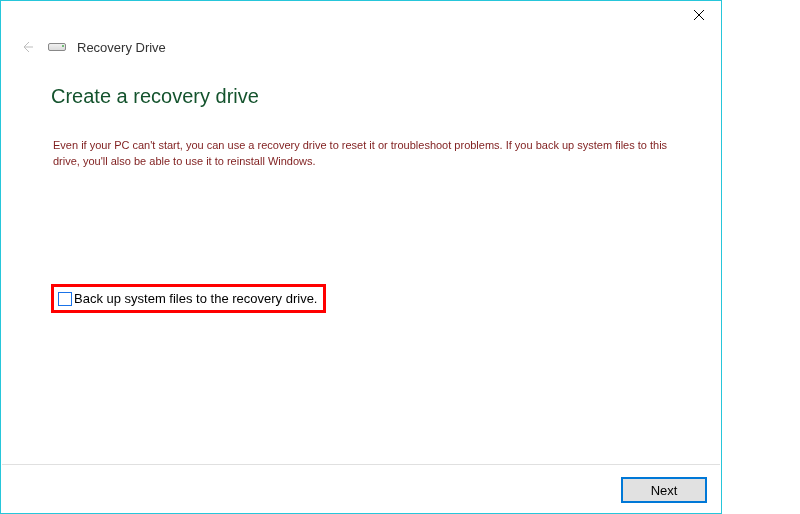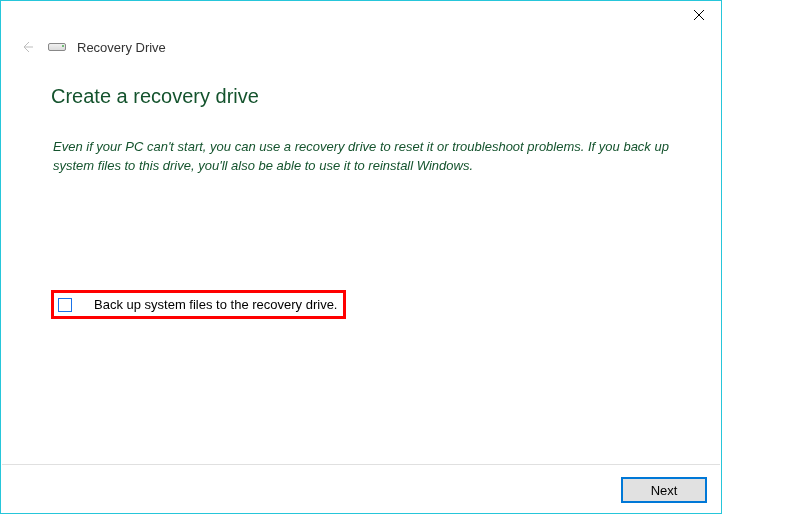--- a/index.html
+++ b/index.html
@@ -90,33 +90,32 @@
       left: 50px;
       right: 50px;
     }
     .heading {
       font-size: 20px;
       color: #14532d;
       font-weight: 400;
       margin-bottom: 30px;
     }
     .body-text {
-      font-size: 13px;
-      color: #14532d;
+      font-size: 11px;
+      color: #7f1d1d;
       line-height: 1.45;
       padding: 0 2px;
-      font-style: italic;
     }
     .checkbox-row {
       position: absolute;
-      top: 289px;
+      top: 283px;
       left: 50px;
       display: flex;
       align-items: center;
-      gap: 22px;
+      gap: 2px;
       padding: 4px 6px 4px 4px;
       border: 3px solid #ff0000;
     }
     .checkbox {
       width: 14px;
       height: 14px;
       border: 1px solid #1a73e8;
       background: #fff;
       flex-shrink: 0;
     }

